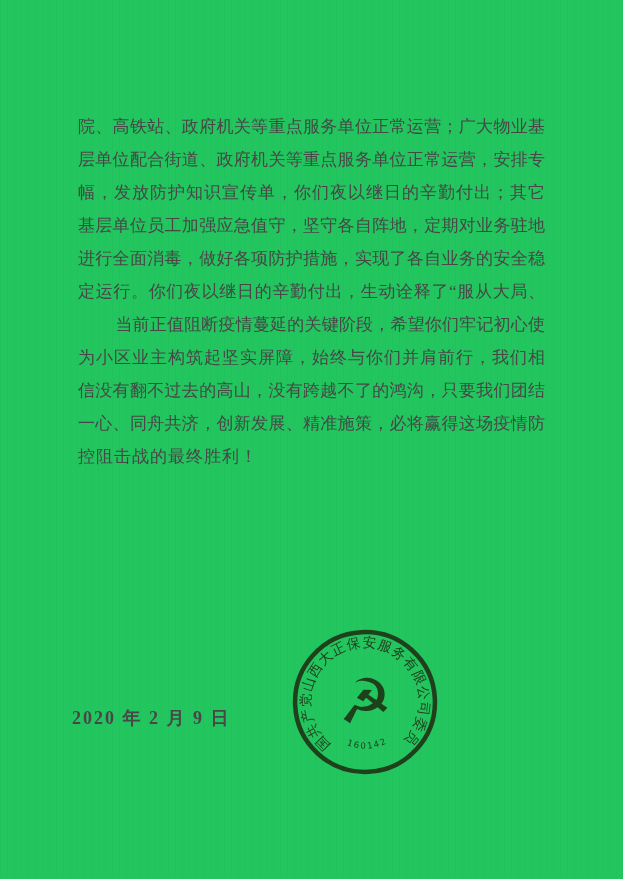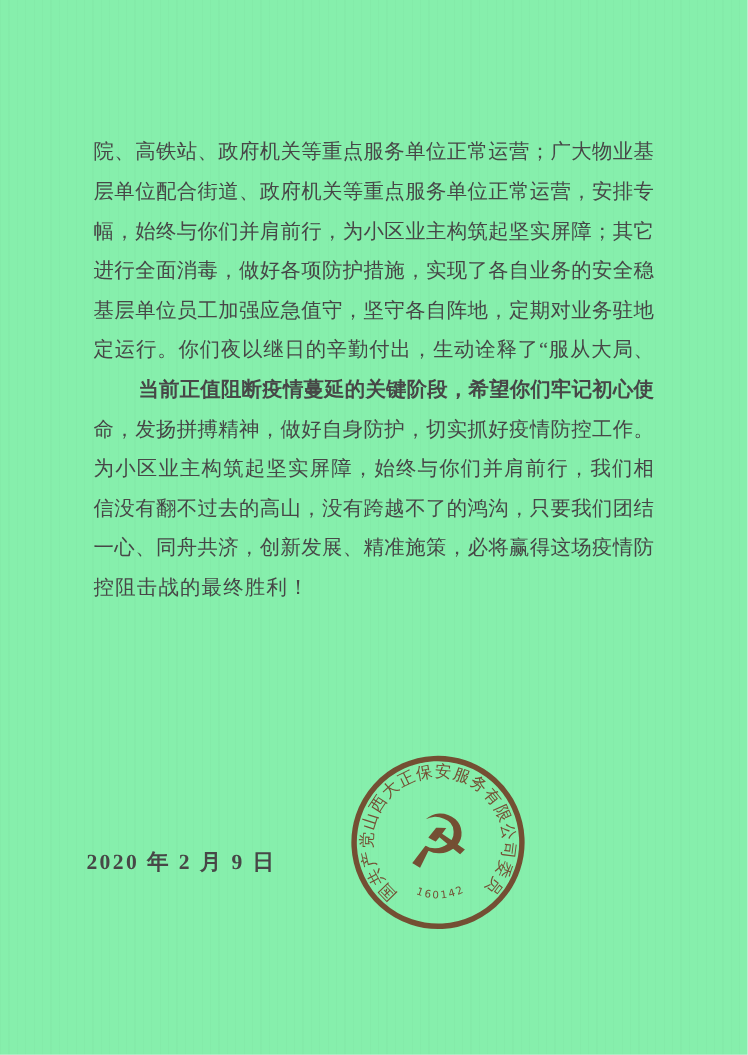--- a/index.html
+++ b/index.html
@@ -5,21 +5,21 @@
   html, body {
     margin: 0;
     padding: 0;
     background: #e8e8e8;
   }
   .page {
     position: relative;
     width: 623px;
     height: 879px;
     margin: 0 auto;
-    background: #86efac;
+    background: #22c55e;
     overflow: hidden;
     font-family: "Liberation Serif", "DejaVu Serif", serif;
   }
   
   .scan-texture {
     position: absolute;
     inset: 0;
     background: repeating-linear-gradient(
       90deg,
       rgba(0,0,0,0.016) 0px, rgba(0,0,0,0.016) 1px,
@@ -38,21 +38,20 @@
   .body-line {
     height: 33px;
     line-height: 33px;
     text-align: justify;
     text-align-last: justify;
     overflow: hidden;
     white-space: nowrap;
   }
   .body-line.indent {
     text-indent: 2.2em;
-    font-weight: bold;
   }
   .body-line.short-last {
     text-align: right;
     text-align-last: left;
     letter-spacing: 1px;
   }
   .signature-line {
     position: absolute;
     left: 72px;
     top: 671px;
@@ -105,26 +104,25 @@
 </style>
 </head>
 <body>
 
 <div class="page">
   <div class="scan-texture"></div>
 
   <div class="letter-body">
     <div class="body-line">院、高铁站、政府机关等重点服务单位正常运营；广大物业基</div>
     <div class="body-line">层单位配合街道、政府机关等重点服务单位正常运营，安排专</div>
-    <div class="body-line">幅，始终与你们并肩前行，为小区业主构筑起坚实屏障；其它</div>
+    <div class="body-line">幅，发放防护知识宣传单，你们夜以继日的辛勤付出；其它</div>
+    <div class="body-line">基层单位员工加强应急值守，坚守各自阵地，定期对业务驻地</div>
     <div class="body-line">进行全面消毒，做好各项防护措施，实现了各自业务的安全稳</div>
-    <div class="body-line">基层单位员工加强应急值守，坚守各自阵地，定期对业务驻地</div>
     <div class="body-line">定运行。你们夜以继日的辛勤付出，生动诠释了“服从大局、</div>
     <div class="body-line indent">当前正值阻断疫情蔓延的关键阶段，希望你们牢记初心使</div>
-    <div class="body-line">命，发扬拼搏精神，做好自身防护，切实抓好疫情防控工作。</div>
     <div class="body-line">为小区业主构筑起坚实屏障，始终与你们并肩前行，我们相</div>
     <div class="body-line">信没有翻不过去的高山，没有跨越不了的鸿沟，只要我们团结</div>
     <div class="body-line">一心、同舟共济，创新发展、精准施策，必将赢得这场疫情防</div>
     <div class="body-line short-last">控阻击战的最终胜利！</div>
   </div>
 
   <div class="date-line">2020 年 2 月 9 日</div>
 
   <div class="official-seal">
     <svg viewBox="0 0 150 150" xmlns="http://www.w3.org/2000/svg">

